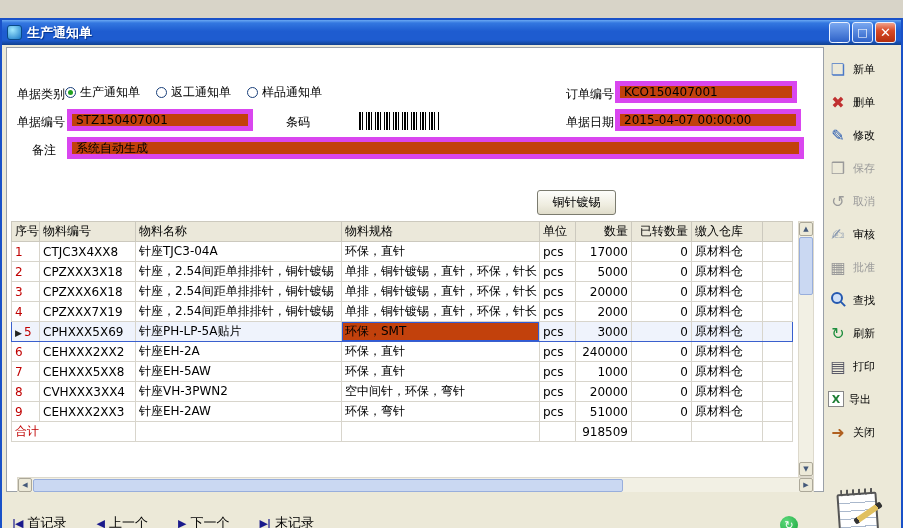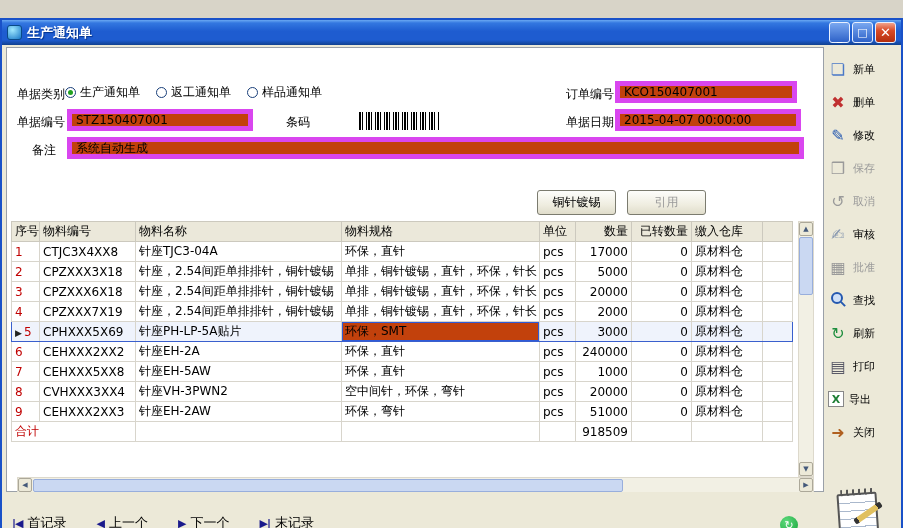--- a/index.html
+++ b/index.html
@@ -165,21 +165,20 @@
     <div class="barcode"></div>
 
     <span class="flabel pos-datelbl">单据日期</span>
     <input class="field pos-date" value="2015-04-07 00:00:00" style="">
 
     <span class="flabel pos-remarklbl">备注</span>
     <input class="field pos-remark" value="系统自动生成" style="">
 
 
     <button class="btn pos-analysis">铜针镀锡</button>
-    <button class="btn pos-quote">引用</button>
 
     <div class="table-wrap">
       <table>
         <colgroup>
           <col style="width:28px">
             <col style="width:96px">
             <col style="width:206px">
             <col style="width:198px">
           <col style="width:36px">
             <col style="width:56px">

